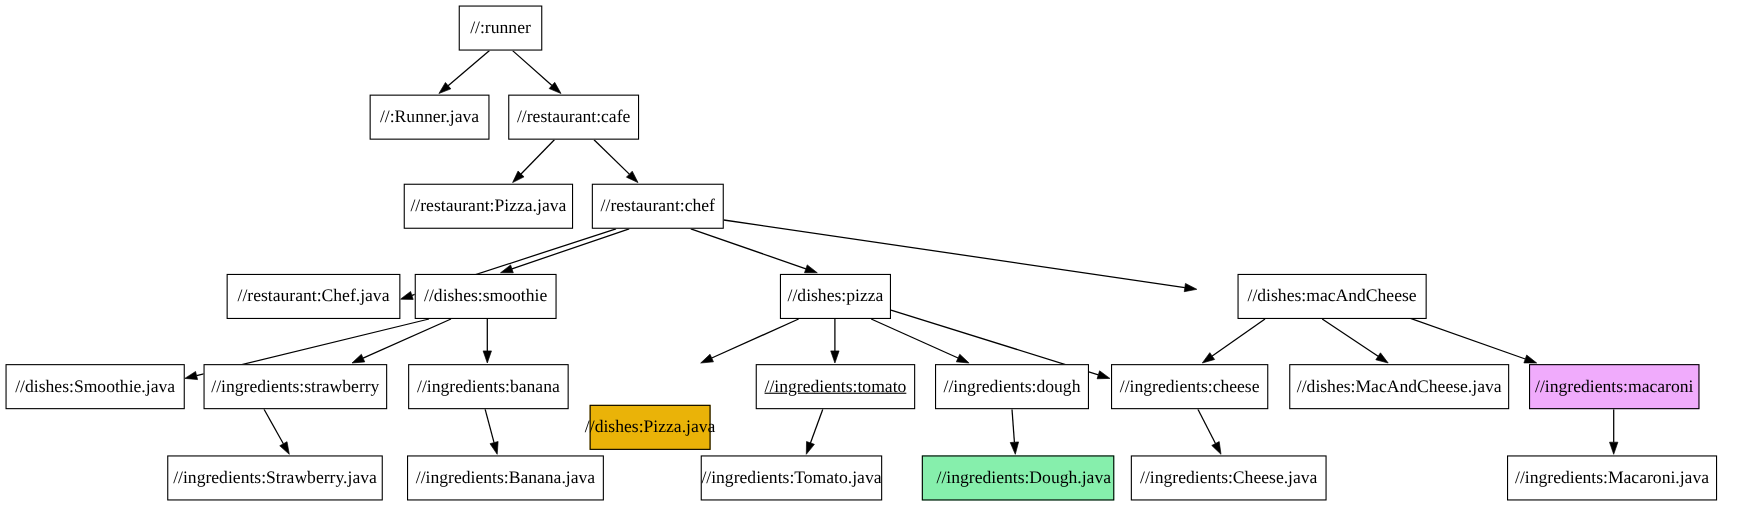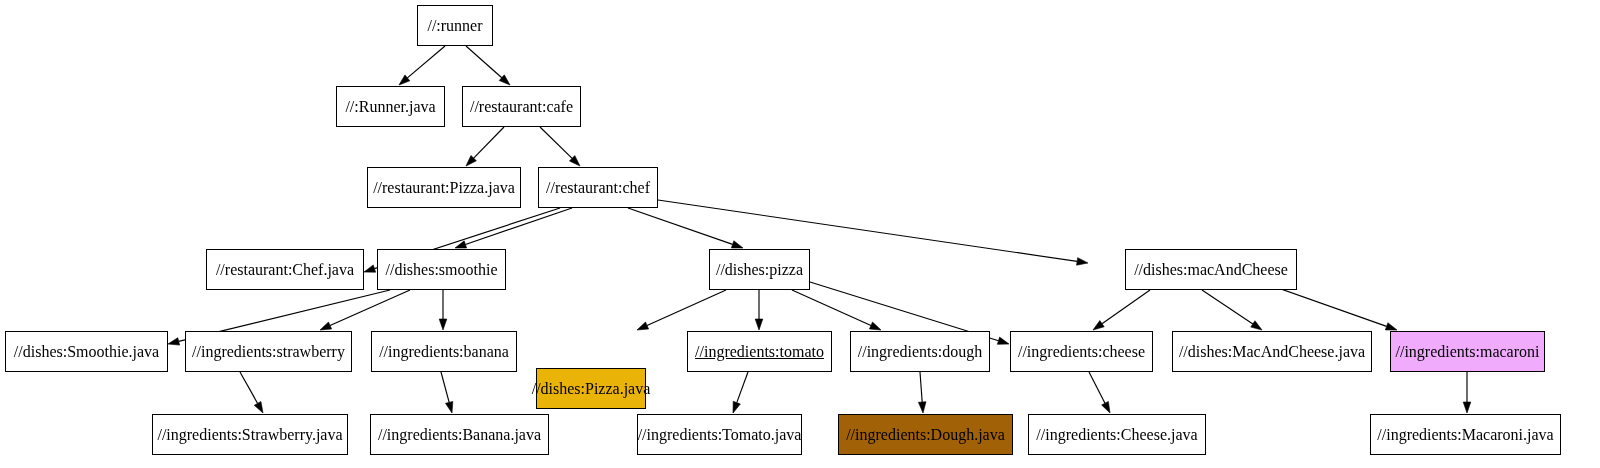--- a/index.html
+++ b/index.html
@@ -210,21 +210,21 @@
       </div>
       <div class="node-box" style="left: 152px; top: 414px; width: 196px; height: 41px; background: rgb(255, 255, 255); border-color: rgb(0, 0, 0);">
         <span class="node-label">//ingredients:Strawberry.java</span>
       </div>
       <div class="node-box" style="left: 370px; top: 414px; width: 179px; height: 41px; background: rgb(255, 255, 255); border-color: rgb(0, 0, 0);">
         <span class="node-label">//ingredients:Banana.java</span>
       </div>
       <div class="node-box" style="left: 637px; top: 414px; width: 165px; height: 41px; background: rgb(255, 255, 255); border-color: rgb(0, 0, 0);">
         <span class="node-label">//ingredients:Tomato.java</span>
       </div>
-      <div class="node-box" style="left: 838px; top: 414px; width: 175px; height: 41px; background: #a16207; border-color: rgb(0, 0, 0);">
+      <div class="node-box" style="left: 838px; top: 414px; width: 175px; height: 41px; background: #86efac; border-color: rgb(0, 0, 0); justify-content: flex-end;">
         <span class="node-label">//ingredients:Dough.java</span>
       </div>
       <div class="node-box" style="left: 1028px; top: 414px; width: 178px; height: 41px; background: rgb(255, 255, 255); border-color: rgb(0, 0, 0);">
         <span class="node-label">//ingredients:Cheese.java</span>
       </div>
       <div class="node-box" style="left: 1370px; top: 414px; width: 191px; height: 41px; background: rgb(255, 255, 255); border-color: rgb(0, 0, 0);">
         <span class="node-label">//ingredients:Macaroni.java</span>
       </div>
     </div>
 </div>

